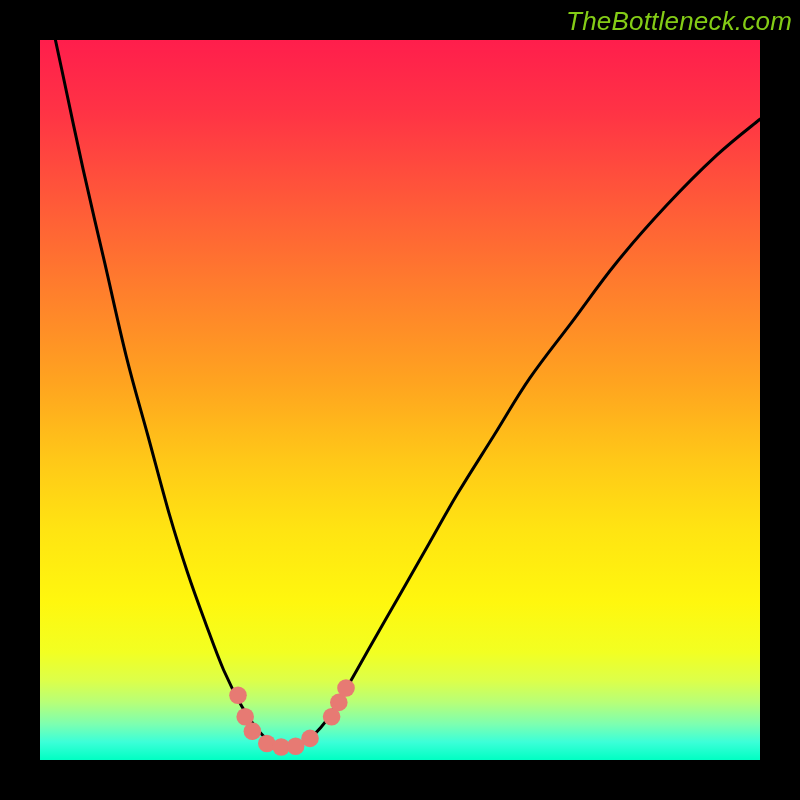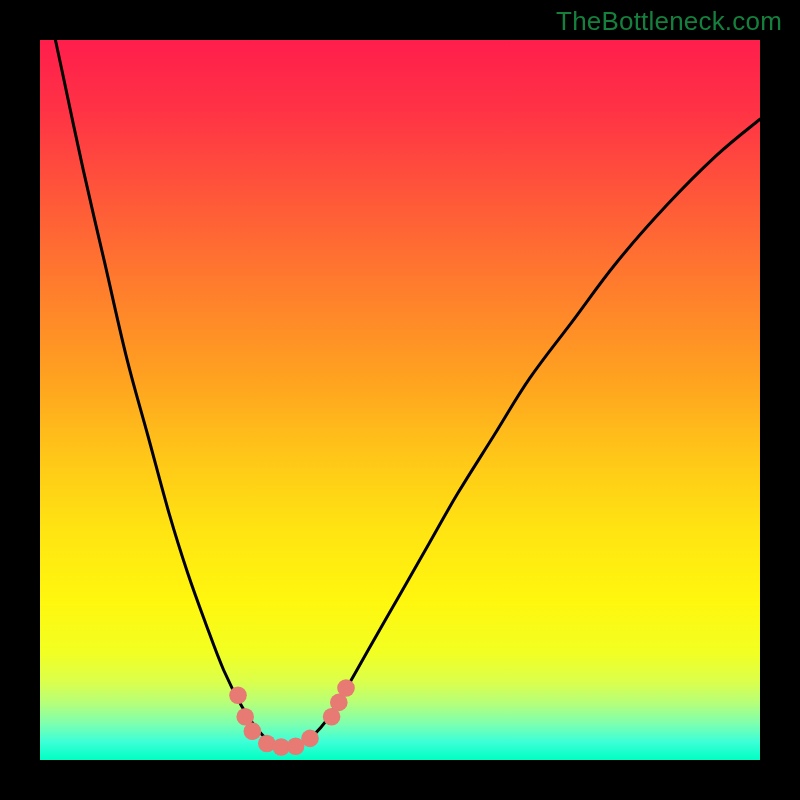--- a/index.html
+++ b/index.html
@@ -27,25 +27,26 @@
     height: 720px;
     overflow: hidden;
   }
   .gradient {
     position: absolute;
     inset: 0;
   }
   .watermark {
     position: absolute;
     top: 6px;
-    right: 18px;
-    color: #15803d;
+    right: 8px;
+    color: #84cc16;
     font-size: 26px;
     letter-spacing: 0.2px;
     font-weight: 400;
+    font-style: italic;
   }
   svg.curve {
     position: absolute;
     inset: 0;
     width: 100%;
     height: 100%;
   }
 </style>
 </head>
 <body>

